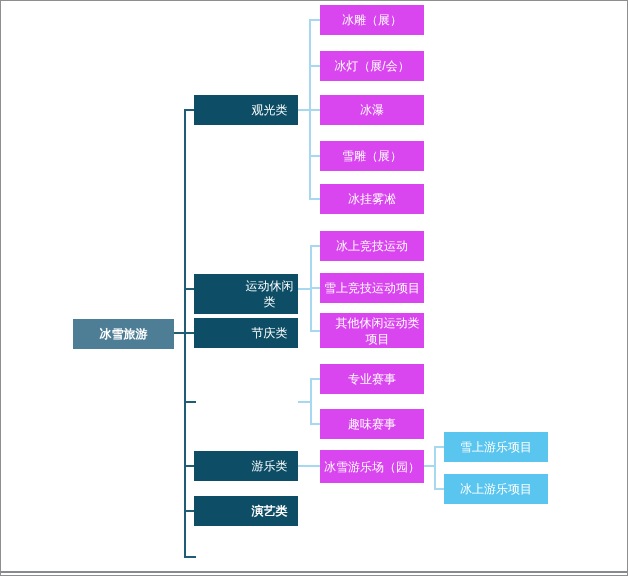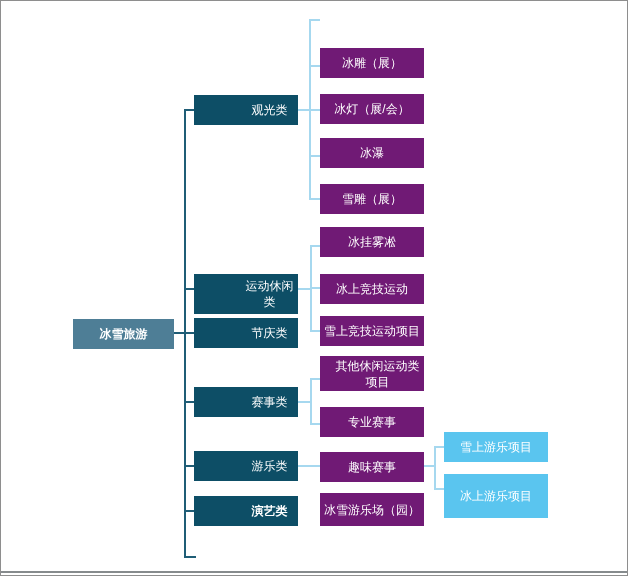--- a/index.html
+++ b/index.html
@@ -8,21 +8,21 @@
     border:1px solid #8e8e8e;background:#ffffff;overflow:hidden;
     font-family:"Liberation Sans","DejaVu Sans",sans-serif;
   }
   .node{
     position:absolute;display:flex;align-items:center;justify-content:center;
     color:#ffffff;font-size:12px;line-height:16px;text-align:center;
     box-sizing:border-box;padding:0 1px;word-break:break-all;
   }
   .lv-root{background:#4e7e96;}
   .lv-2{background:#0d4e66;padding-left:48px;}
-  .lv-3{background:#701a75;margin-top:43px;}
+  .lv-3{background:#d946ef;}
   .lv-4{background:#5ac5ef;}
   .line{position:absolute;}
   .dark{background:#1f5d76;}
   .light{background:#a6d8ef;}
   .rule{position:absolute;background:#868b8d;}
 </style>
 </head>
 <body>
 
 <div id="canvas">
@@ -61,32 +61,31 @@
   <div class="line light" style="left:433px;top:445px;width:10px;height:2px;"></div>
   <div class="line light" style="left:433px;top:487px;width:10px;height:2px;"></div>
 
   <div class="rule" style="left:0;top:570px;width:626px;height:2px;"></div>
 
   <div class="node lv-root" style="left:72px;top:318px;width:101px;height:30px;font-weight:bold;">冰雪旅游</div>
 
   <div class="node lv-2" style="left:193px;top:94px;width:104px;height:30px;">观光类</div>
   <div class="node lv-2" style="left:193px;top:273px;width:104px;height:40px;">运动休闲类</div>
   <div class="node lv-2" style="left:193px;top:317px;width:104px;height:30px;">节庆类</div>
-  <div class="node lv-2" style="left:193px;top:386px;width:104px;height:30px;">赛事类</div>
   <div class="node lv-2" style="left:193px;top:450px;width:104px;height:30px;">游乐类</div>
   <div class="node lv-2" style="left:193px;top:495px;width:104px;height:30px;font-weight:bold;">演艺类</div>
 
   <div class="node lv-3" style="left:319px;top:4px;width:104px;height:30px;">冰雕（展）</div>
   <div class="node lv-3" style="left:319px;top:50px;width:104px;height:30px;">冰灯（展/会）</div>
   <div class="node lv-3" style="left:319px;top:94px;width:104px;height:30px;">冰瀑</div>
   <div class="node lv-3" style="left:319px;top:140px;width:104px;height:30px;">雪雕（展）</div>
   <div class="node lv-3" style="left:319px;top:183px;width:104px;height:30px;">冰挂雾凇</div>
   <div class="node lv-3" style="left:319px;top:230px;width:104px;height:30px;">冰上竞技运动</div>
   <div class="node lv-3" style="left:319px;top:272px;width:104px;height:30px;">雪上竞技运动项目</div>
   <div class="node lv-3" style="left:319px;top:312px;width:104px;height:35px;padding-left:12px;">其他休闲运动类项目</div>
   <div class="node lv-3" style="left:319px;top:363px;width:104px;height:30px;">专业赛事</div>
   <div class="node lv-3" style="left:319px;top:408px;width:104px;height:30px;">趣味赛事</div>
   <div class="node lv-3" style="left:319px;top:449px;width:104px;height:33px;">冰雪游乐场（园）</div>
 
   <div class="node lv-4" style="left:443px;top:431px;width:104px;height:30px;">雪上游乐项目</div>
-  <div class="node lv-4" style="left:443px;top:473px;width:104px;height:44px;">冰上游乐项目</div>
+  <div class="node lv-4" style="left:443px;top:473px;width:104px;height:30px;">冰上游乐项目</div>
 
 </div>
 
 </body></html>

